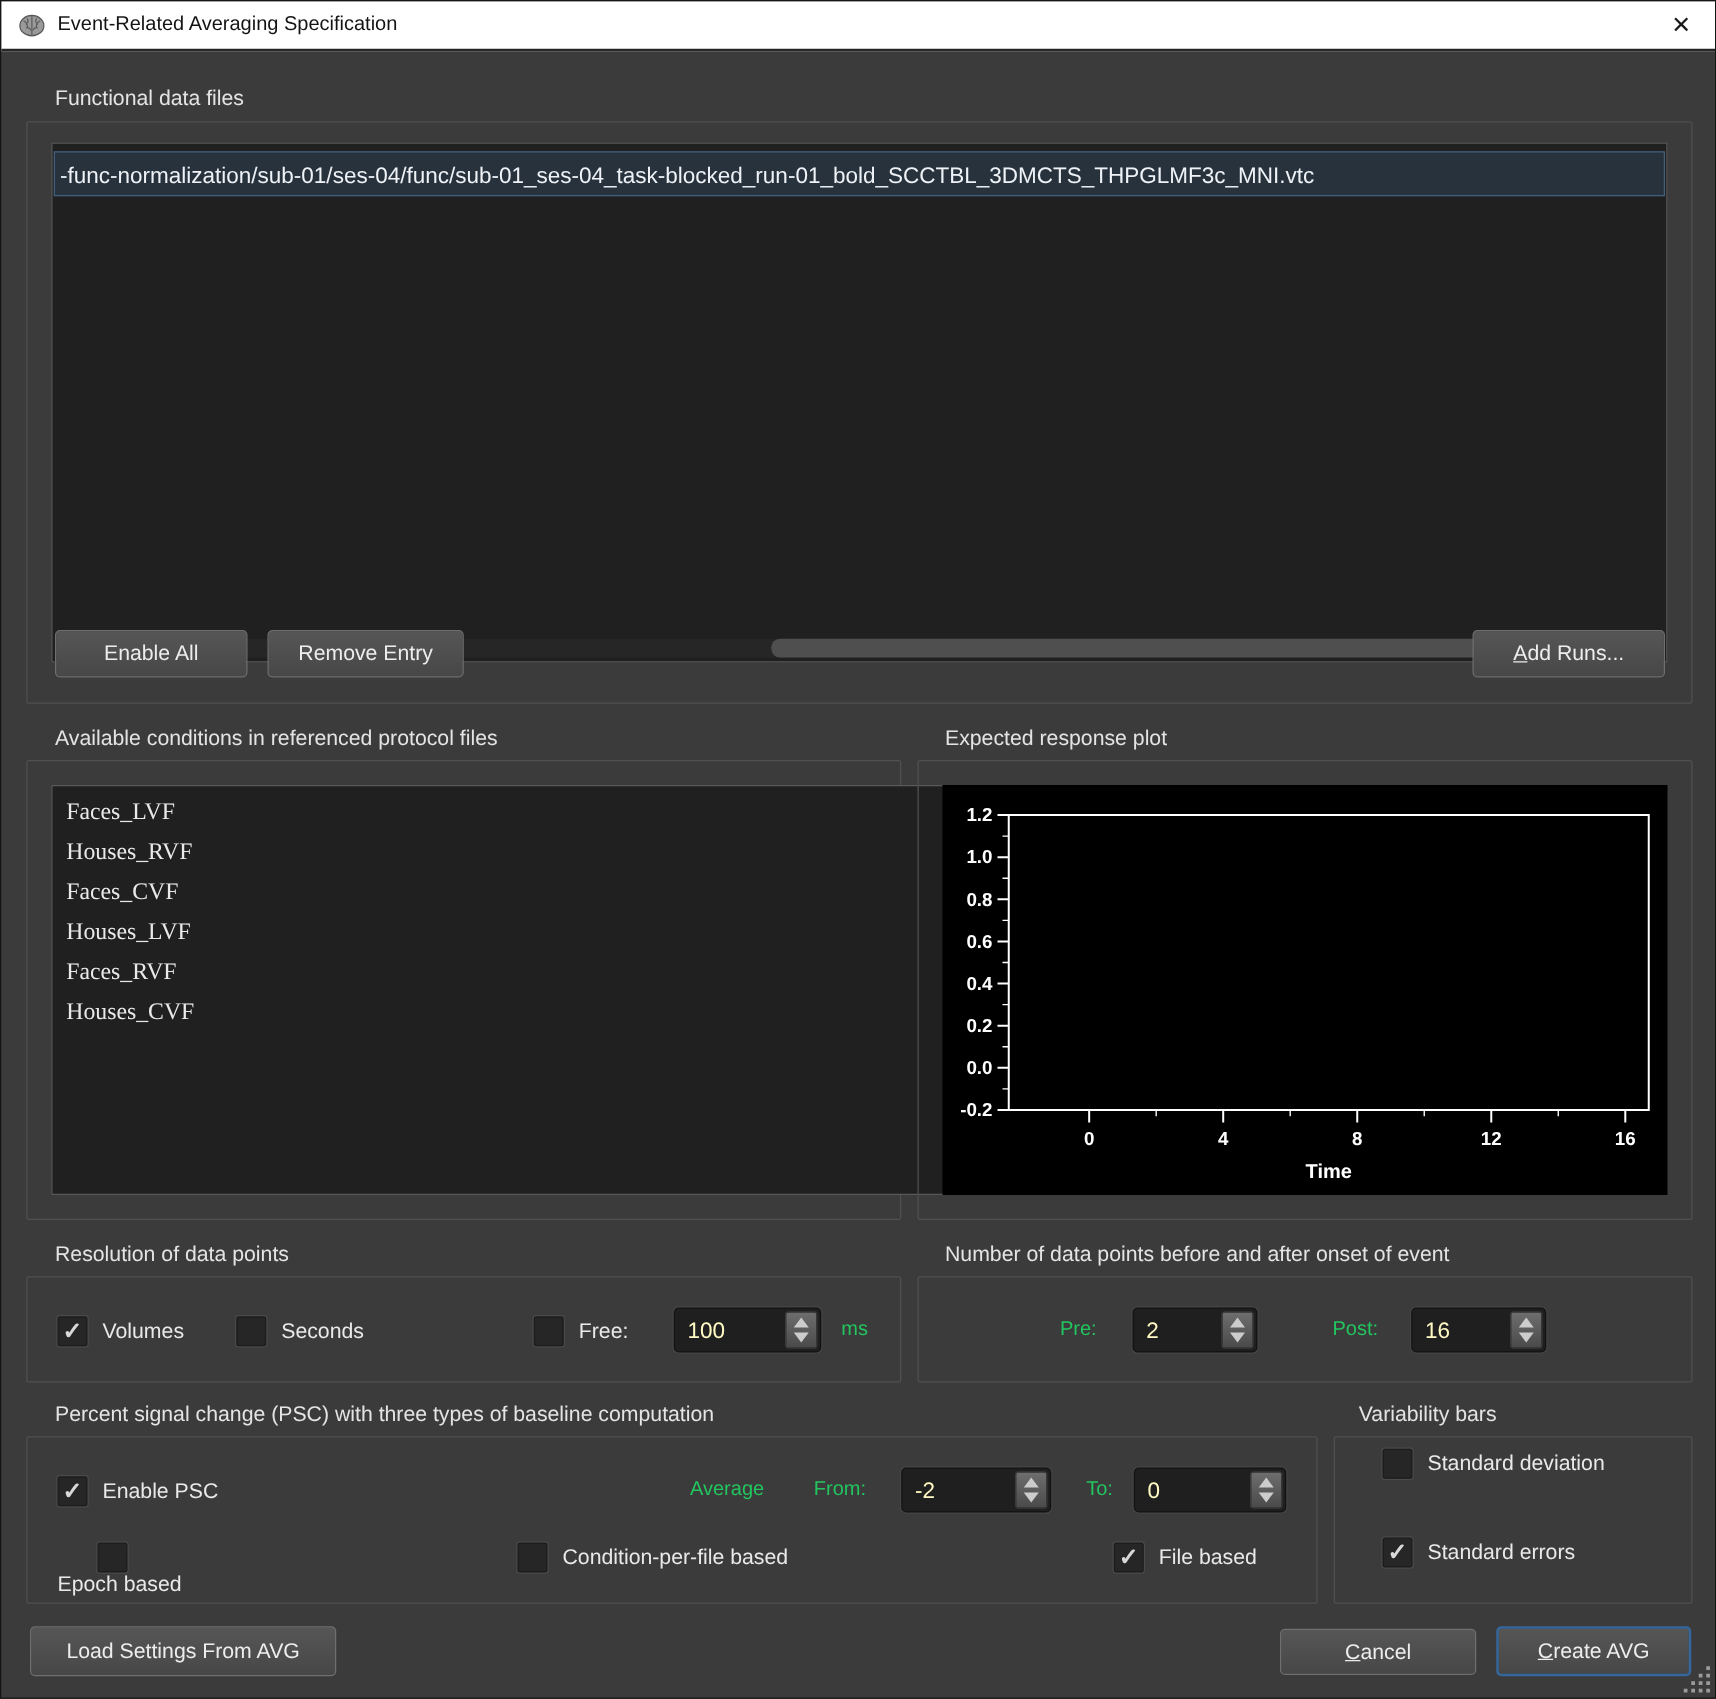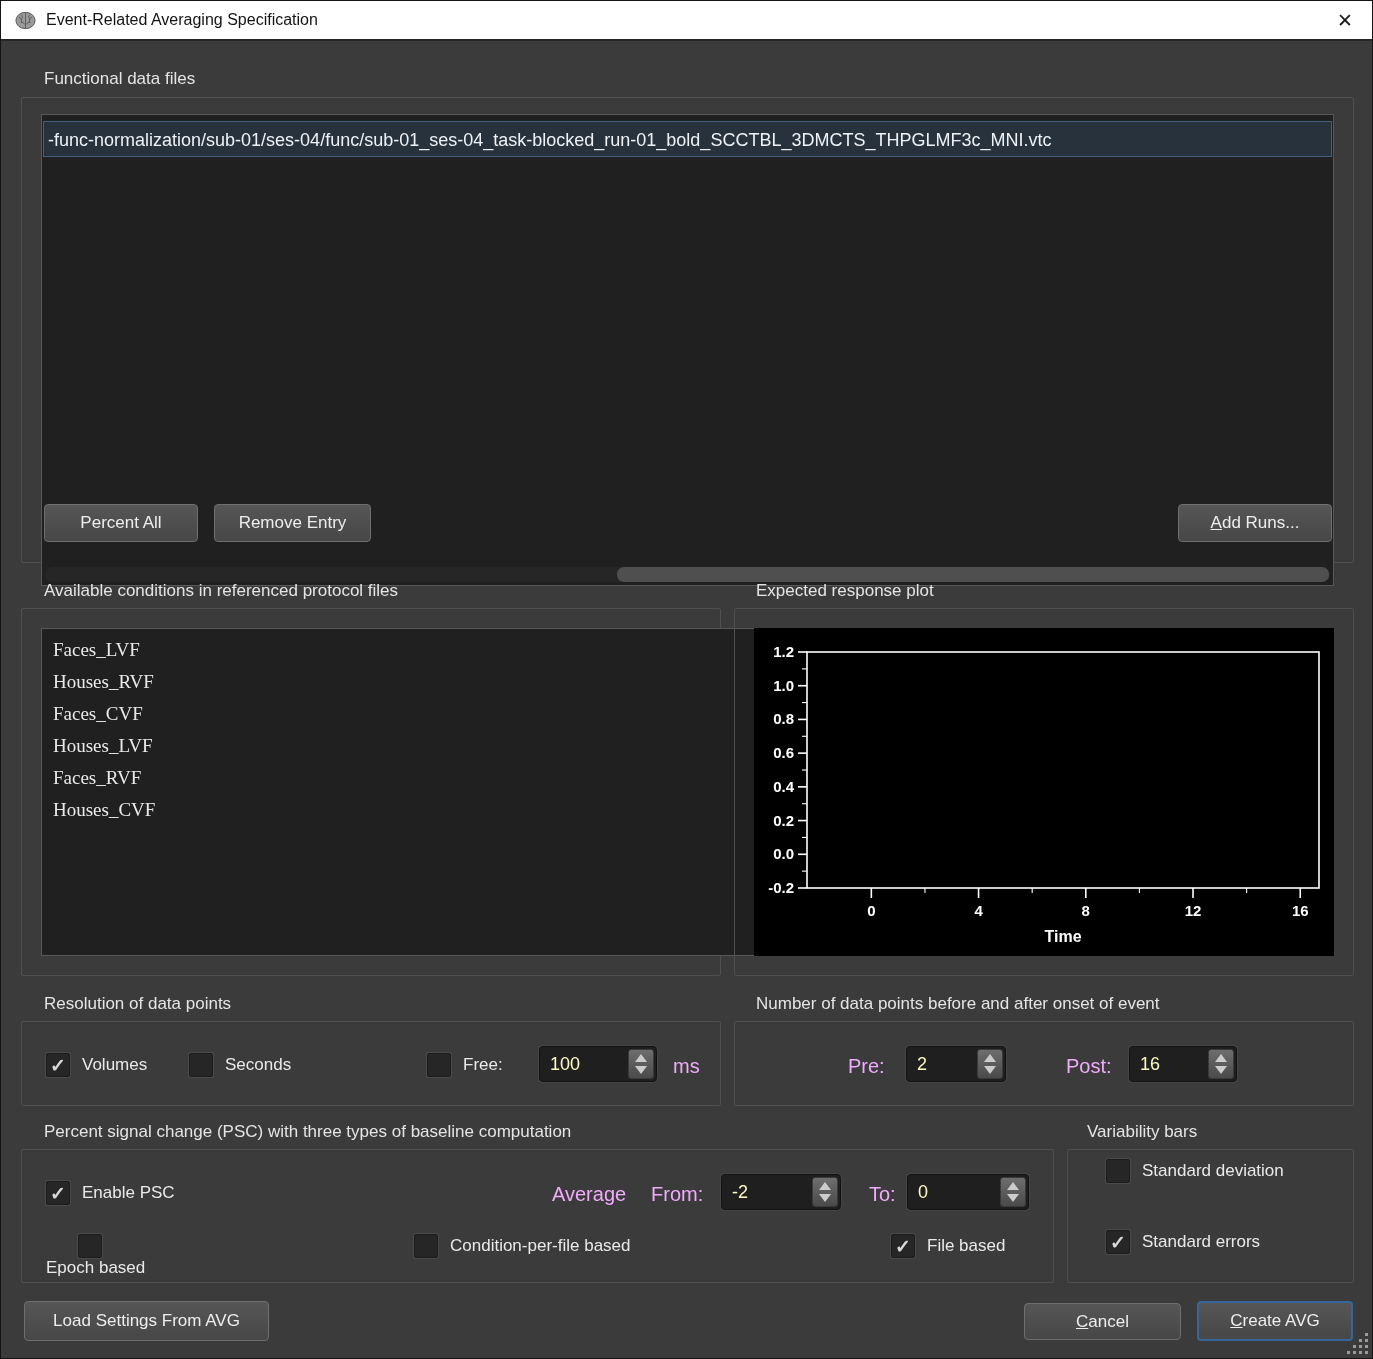--- a/index.html
+++ b/index.html
@@ -44,21 +44,21 @@
     box-shadow:0 0 0 1px #454545;display:flex;align-items:stretch;box-sizing:border-box;}
   .spin input{flex:1;min-width:0;background:transparent;border:none;outline:none;color:#fef9c3;
     font-size:18px;padding:0 0 0 10px;font-family:"Liberation Sans",sans-serif;}
   .spin .btns{width:26px;margin:2px;border-radius:3px;background:linear-gradient(#6e6e6e,#4a4a4a);
     border:1px solid #3a3a3a;display:flex;flex-direction:column;align-items:center;
     justify-content:center;gap:4px;box-sizing:border-box;}
   .tri-up{width:0;height:0;border-left:6px solid transparent;border-right:6px solid transparent;
     border-bottom:8px solid #cccccc;}
   .tri-down{width:0;height:0;border-left:6px solid transparent;border-right:6px solid transparent;
     border-top:8px solid #cccccc;}
-  .inline-label{position:absolute;font-size:20px;color:#f0abfc;white-space:nowrap;}
+  .inline-label{position:absolute;font-size:16px;color:#22c55e;white-space:nowrap;}
   
   .plot{position:absolute;background:#000;}
   
   .grip{position:absolute;right:2px;bottom:2px;width:26px;height:26px;}
 </style>
 </head>
 <body>
 
 <div class="window">
 
@@ -67,29 +67,29 @@
       <ellipse cx="12" cy="12" rx="10" ry="8.5" fill="#9a9a9a" stroke="#555" stroke-width="1"></ellipse>
       <path d="M12 4 v16 M5 8 q4 2 3 6 M19 8 q-4 2 -3 6 M7 14 q3 -1 4 2 M17 14 q-3 -1 -4 2 M8 6 q2 3 -1 5 M16 6 q-2 3 1 5" fill="none" stroke="#5c5c5c" stroke-width="1"></path>
     </svg>
     <span class="title">Event-Related Averaging Specification</span>
     <span class="close">✕</span>
   </div>
 
   <div class="group-label" style="left:43px;top:68px;">Functional data files</div>
   <div class="group-box" style="left:20px;top:96px;width:1333px;height:466px;"></div>
 
-  <div class="listbox" style="left:40px;top:113px;width:1293px;height:472px;padding-left:12px;">
+  <div class="listbox" style="left:40px;top:113px;width:1293px;height:416px;padding-left:12px;">
     <div class="file-item">-func-normalization/sub-01/ses-04/func/sub-01_ses-04_task-blocked_run-01_bold_SCCTBL_3DMCTS_THPGLMF3c_MNI.vtc</div>
     <div class="hscroll-track">
       <div class="hscroll-thumb"></div>
     </div>
   </div>
 
   <div class="btn" style="left:43px;top:503px;width:154px;height:38px;">
-    <span>Percent All</span>
+    <span>Enable All</span>
   </div>
   <div class="btn" style="left:213px;top:503px;width:157px;height:38px;">
     <span>Remove Entry</span>
   </div>
   <div class="btn" style="left:1177px;top:503px;width:154px;height:38px;">
     <span class="u">A</span>
       <span>dd Runs...</span>
   </div>
 
   <div class="group-label" style="left:43px;top:580px;">Available conditions in referenced protocol files</div>

